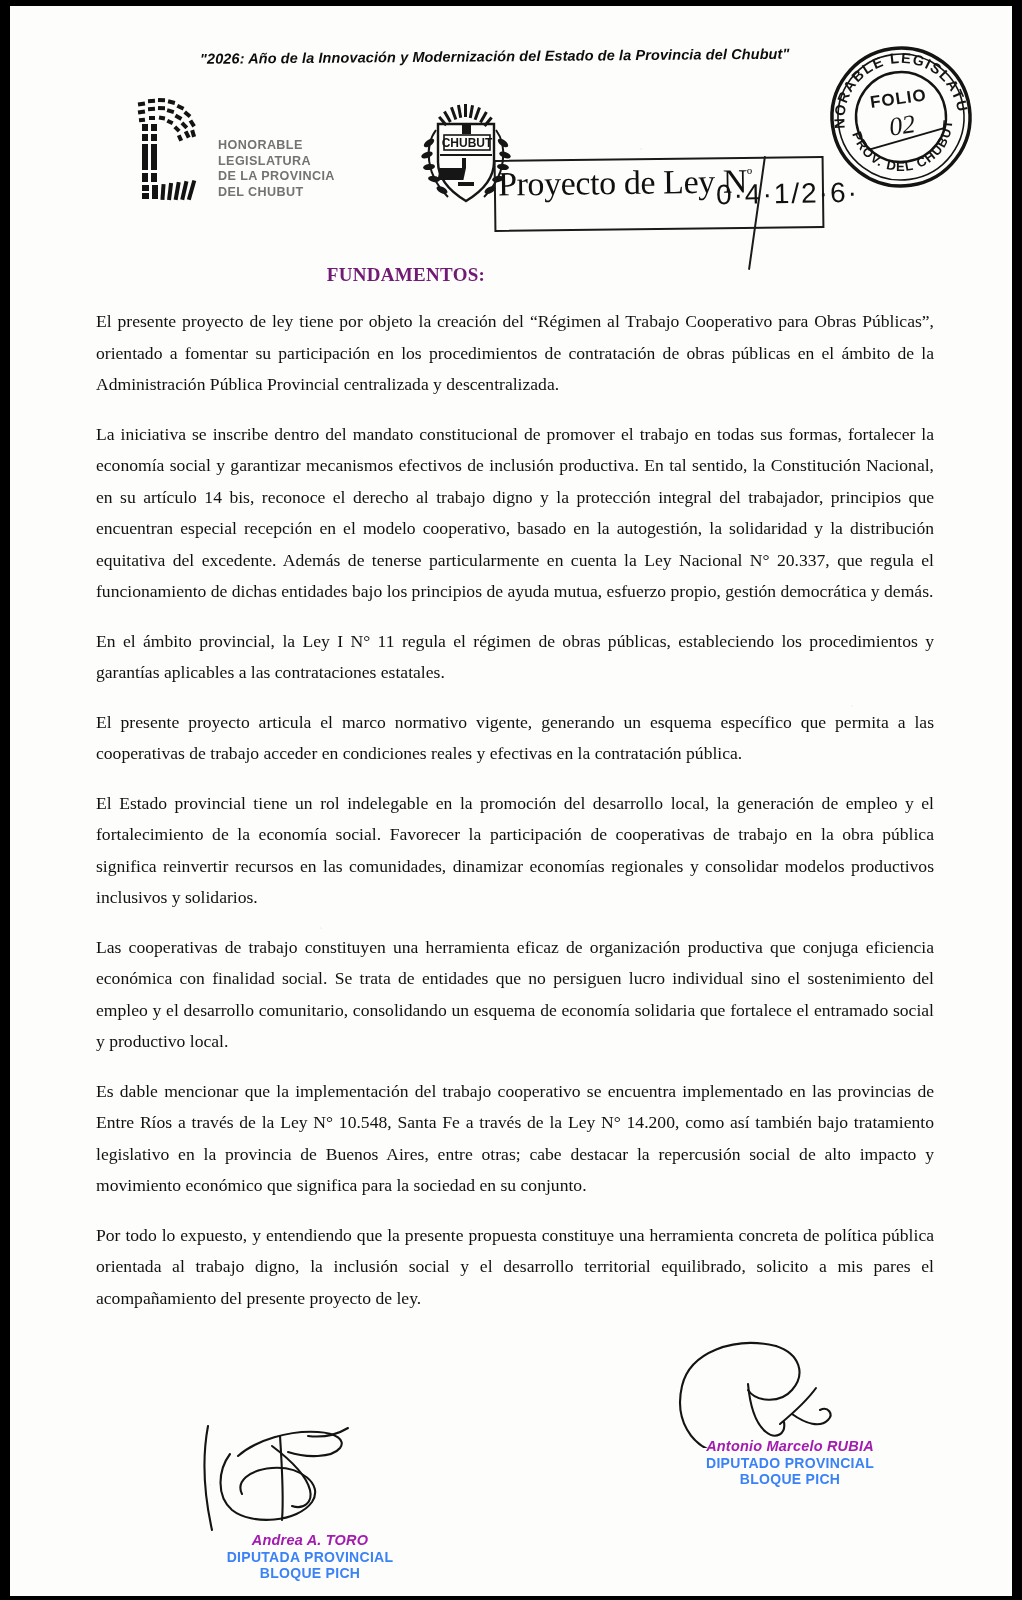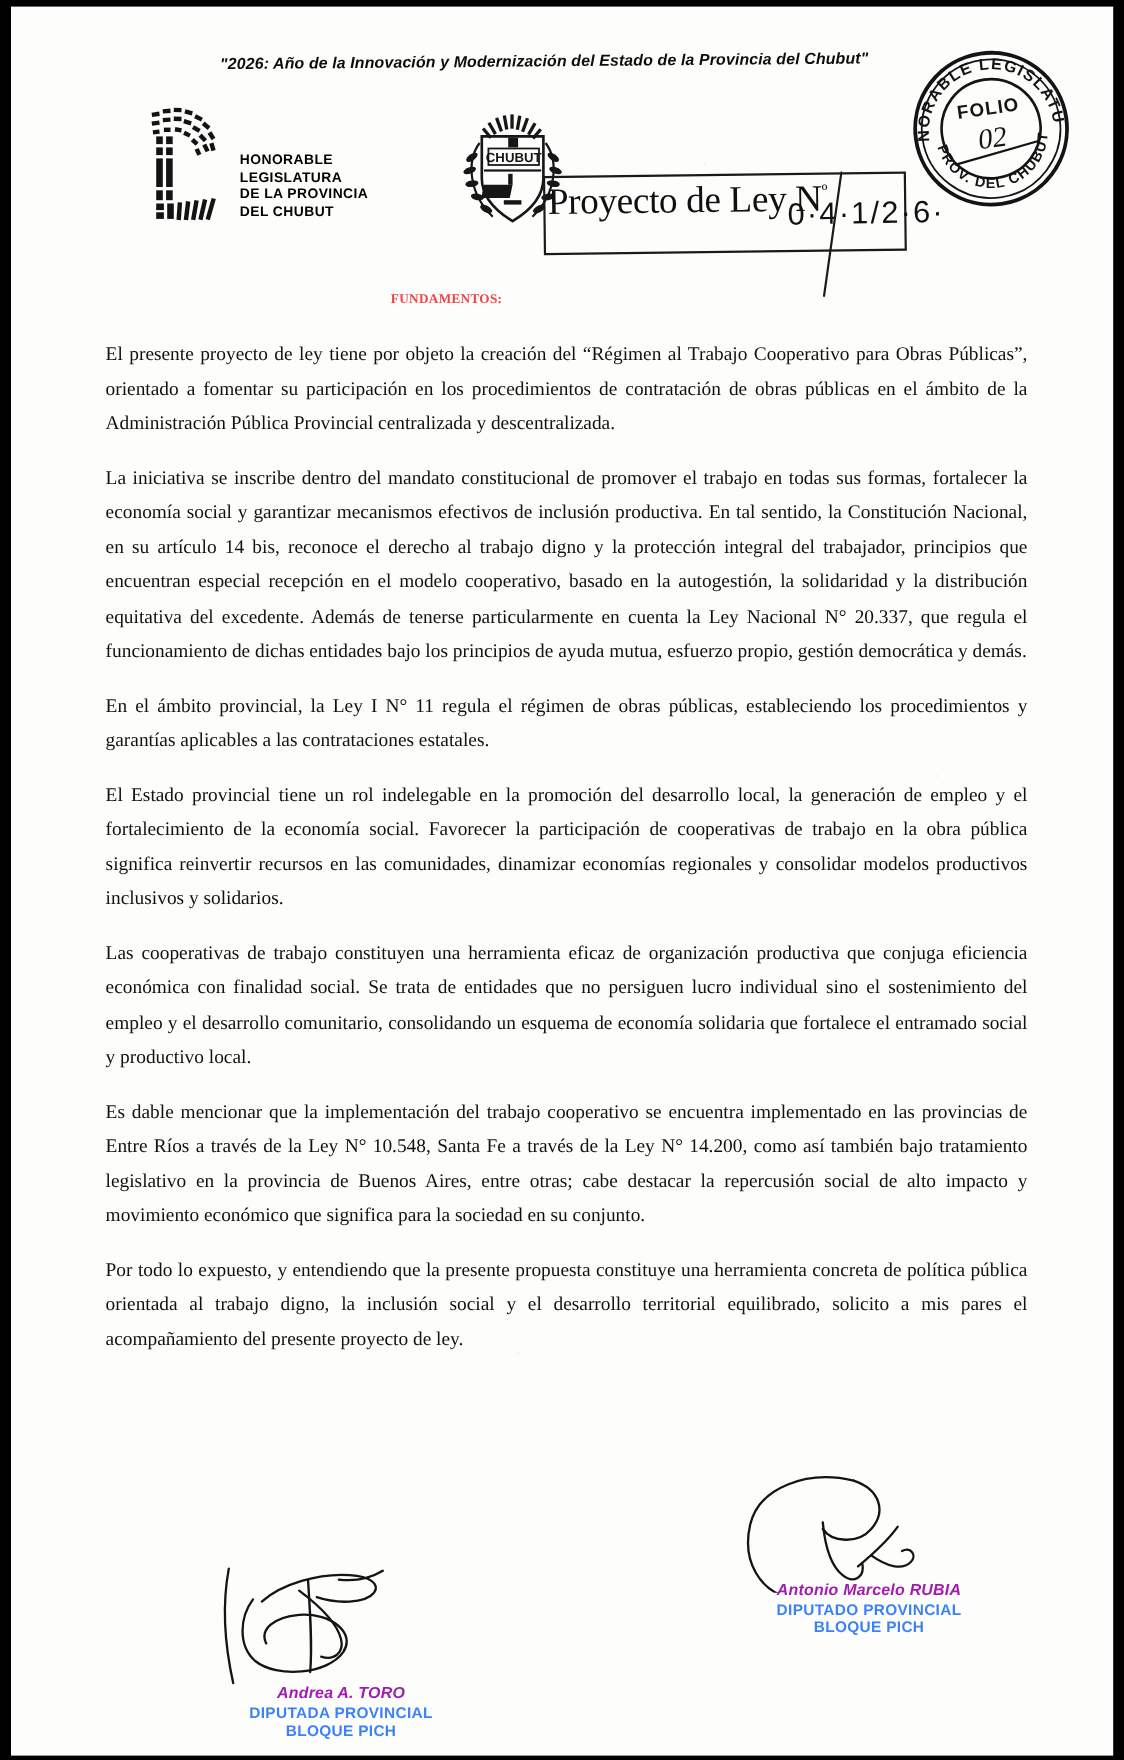--- a/index.html
+++ b/index.html
@@ -59,21 +59,21 @@
     width: 230px; height: 116px;
   }
   .lh-mark { position: absolute; left: 0; top: 0; width: 84px; height: 110px; }
   .lh-text {
     position: absolute; left: 96px; top: 44px;
     font-family: "Liberation Sans", sans-serif;
     font-weight: bold;
     font-size: 12.6px;
     line-height: 15.5px;
     letter-spacing: .4px;
-    color: #000000;
+    color: #737373;
     white-space: nowrap;
   }
 
   
   .coat { position: absolute; left: 404px; top: 96px; width: 104px; height: 110px; }
 
   
   .stamp-box {
     position: absolute;
     left: 484px; top: 152px;
@@ -117,23 +117,23 @@
   .seal { position: absolute; left: 816px; top: 36px; width: 150px; height: 150px; }
 
   
   .fundamentos {
     position: absolute;
     left: 0; top: 258px;
     width: 792px;
     text-align: center;
     font-family: "Liberation Serif", serif;
     font-weight: bold;
-    font-size: 12px;
+    font-size: 19px;
     letter-spacing: .3px;
-    color: #ef4444;
+    color: #701a75;
   }
   #body-text {
     position: absolute;
     left: 86px; top: 300px;
     width: 838px;
   }
   .para {
     font-family: Liberation Serif, serif;
     font-size: 17.6px;
     line-height: 31.5px;
@@ -312,20 +312,21 @@
       <text x="75" y="92" font-family="Liberation Serif, serif" font-size="26" font-style="italic" text-anchor="middle" fill="#141414">02</text>
     </g>
   </svg>
 
   <div class="fundamentos">FUNDAMENTOS:</div>
 
   <div id="body-text">
     <p class="para">El presente proyecto de ley tiene por objeto la creación del “Régimen al Trabajo Cooperativo para Obras Públicas”, orientado a fomentar su participación en los procedimientos de contratación de obras públicas en el ámbito de la Administración Pública Provincial centralizada y descentralizada.</p>
     <p class="para">La iniciativa se inscribe dentro del mandato constitucional de promover el trabajo en todas sus formas, fortalecer la economía social y garantizar mecanismos efectivos de inclusión productiva. En tal sentido, la Constitución Nacional, en su artículo 14 bis, reconoce el derecho al trabajo digno y la protección integral del trabajador, principios que encuentran especial recepción en el modelo cooperativo, basado en la autogestión, la solidaridad y la distribución equitativa del excedente. Además de tenerse particularmente en cuenta la Ley Nacional N° 20.337, que regula el funcionamiento de dichas entidades bajo los principios de ayuda mutua, esfuerzo propio, gestión democrática y demás.</p>
     <p class="para">En el ámbito provincial, la Ley I N° 11 regula el régimen de obras públicas, estableciendo los procedimientos y garantías aplicables a las contrataciones estatales.</p>
+    <p class="para">El presente proyecto articula el marco normativo vigente, generando un esquema específico que permita a las cooperativas de trabajo acceder en condiciones reales y efectivas en la contratación pública.</p>
     <p class="para">El Estado provincial tiene un rol indelegable en la promoción del desarrollo local, la generación de empleo y el fortalecimiento de la economía social. Favorecer la participación de cooperativas de trabajo en la obra pública significa reinvertir recursos en las comunidades, dinamizar economías regionales y consolidar modelos productivos inclusivos y solidarios.</p>
     <p class="para">Las cooperativas de trabajo constituyen una herramienta eficaz de organización productiva que conjuga eficiencia económica con finalidad social. Se trata de entidades que no persiguen lucro individual sino el sostenimiento del empleo y el desarrollo comunitario, consolidando un esquema de economía solidaria que fortalece el entramado social y productivo local.</p>
     <p class="para">Es dable mencionar que la implementación del trabajo cooperativo se encuentra implementado en las provincias de Entre Ríos a través de la Ley N° 10.548, Santa Fe a través de la Ley N° 14.200, como así también bajo tratamiento legislativo en la provincia de Buenos Aires, entre otras; cabe destacar la repercusión social de alto impacto y movimiento económico que significa para la sociedad en su conjunto.</p>
     <p class="para">Por todo lo expuesto, y entendiendo que la presente propuesta constituye una herramienta concreta de política pública orientada al trabajo digno, la inclusión social y el desarrollo territorial equilibrado, solicito a mis pares el acompañamiento del presente proyecto de ley.</p>
   </div>
 
   <div class="sig-block sig-left">
     <svg class="sig-scribble" viewBox="0 0 300 120">
       <g fill="none" stroke="#141414" stroke-width="2.1" stroke-linecap="round">
         <path d="M48 8 C42 40 44 76 52 112"></path>

